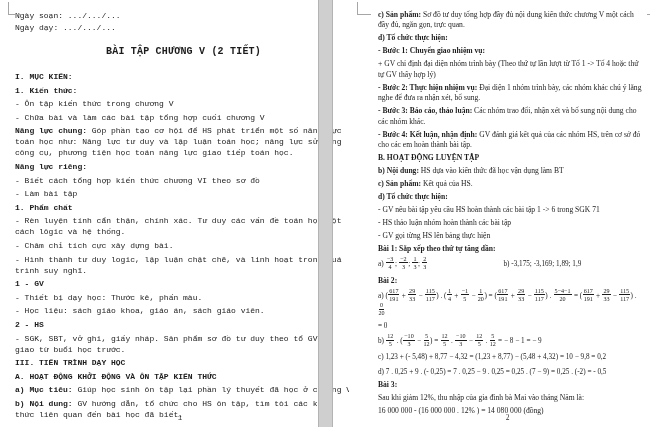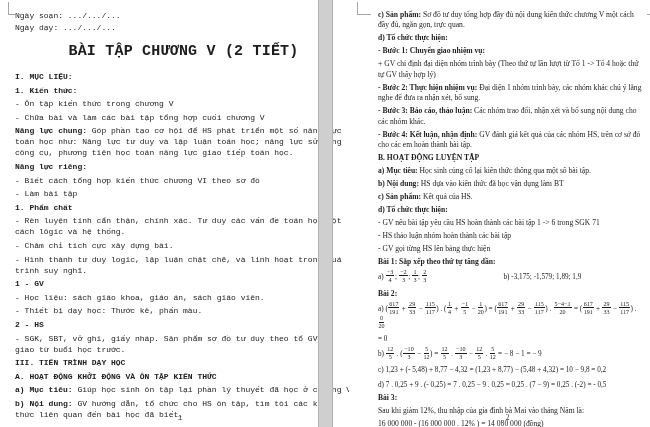--- a/index.html
+++ b/index.html
@@ -9,21 +9,21 @@
   #page-1{left:0;width:360px;font-family:Liberation Mono, monospace;}
   #page-2{left:349px;width:317px;}
   .page-gap{position:absolute;left:318px;top:0;width:15px;height:100%;background:#cfcfcf;
             border-left:1px solid #b3b3b3;border-right:1px solid #b3b3b3;box-sizing:border-box;}
   .content1{padding:10px 8px 0 15px;font-size:8px;line-height:11px;}
   .content2{padding:10px 21px 0 29px;font-size:7.6px;line-height:10.4px;}
   .p{margin:0 0 2.6px 0;}
   .tight{margin:0 0 1px 0;}
   .b{font-weight:bold;}
   .it{}
-  .doc-title{text-align:center;font-weight:bold;font-size:15px;margin:13px 0 14px 0;letter-spacing:.2px;}
+  .doc-title{text-align:center;font-weight:bold;font-size:10px;margin:13px 0 14px 0;letter-spacing:.2px;}
   .pagenum{position:absolute;bottom:5px;left:0;right:0;text-align:center;font-size:7.5px;color:#333;}
   .mark{position:absolute;width:13px;height:12px;border:0 solid #a6a6a6;}
   .mark.tl{border-left-width:1px;border-bottom-width:1px;}
   .mark.tr{border-right-width:1px;border-bottom-width:1px;}
   .math{font-size:7.2px;line-height:12px;margin:0 0 2.4px 0;}
   .frac{display:inline-flex;flex-direction:column;align-items:center;vertical-align:middle;
         line-height:1.05;font-size:6.1px;margin:0 .5px;position:relative;top:-1px;}
   .frac .nu{border-bottom:.8px solid #1c1c1c;padding:0 1px;}
   .frac .de{padding-top:.5px;}
   .bai1row{display:flex;align-items:center;margin:0 0 2.4px 0;}
@@ -34,35 +34,35 @@
 <body>
 
 <div class="screen">
 
   <div class="page" id="page-1">
     <div class="mark tl" style="left:8px;top:2px;"></div>
     <div class="content1">
       <div class="p tight">Ngày soạn: .../.../...</div>
       <div class="p">Ngày dạy: .../.../...</div>
       <div class="doc-title">BÀI TẬP CHƯƠNG V (2 TIẾT)</div>
-      <div class="p b">I. MỤC LIỆU:</div>
+      <div class="p b">I. MỤC KIẾN:</div>
       <div class="p b">1. Kiến thức:</div>
       <div class="p">- Ôn tập kiến thức trong chương V</div>
       <div class="p">- Chữa bài và làm các bài tập tổng hợp cuối chương V</div>
       <div class="p"><span class="b">Năng lực chung:</span><span> Góp phần tạo cơ hội để HS phát triển một số năng lực toán học như: Năng lực tư duy và lập luận toán học; năng lực sử dụng công cụ, phương tiện học toán năng lực giao tiếp toán học.</span></div>
       <div class="p b">Năng lực riêng:</div>
       <div class="p">- Biết cách tổng hợp kiến thức chương VI theo sơ đồ</div>
       <div class="p">- Làm bài tập</div>
       <div class="p b">1. Phẩm chất</div>
       <div class="p">- Rèn luyện tính cẩn thận, chính xác. Tư duy các vấn đề toán học một cách lôgic và hệ thống.</div>
       <div class="p">- Chăm chỉ tích cực xây dựng bài.</div>
       <div class="p">- Hình thành tư duy logic, lập luận chặt chẽ, và linh hoạt trong quá trình suy nghĩ.</div>
       <div class="p b">1 - GV</div>
+      <div class="p">- Thiết bị dạy học: Thước kẻ, phấn màu.</div>
       <div class="p">- Học liệu: sách giáo khoa, giáo án, sách giáo viên.</div>
-      <div class="p">- Thiết bị dạy học: Thước kẻ, phấn màu.</div>
       <div class="p b">2 - HS</div>
       <div class="p">- SGK, SBT, vở ghi, giấy nháp. Sản phẩm sơ đồ tư duy theo tổ GV đã giao từ buổi học trước.</div>
       <div class="p b">III. TIẾN TRÌNH DẠY HỌC</div>
       <div class="p b">A. HOẠT ĐỘNG KHỞI ĐỘNG VÀ ÔN TẬP KIẾN THỨC</div>
       <div class="p"><span class="b">a) Mục tiêu:</span><span> Giúp học sinh ôn tập lại phần lý thuyết đã học ở chương V</span></div>
       <div class="p"><span class="b">b) Nội dung:</span><span> GV hướng dẫn, tổ chức cho HS ôn tập, tìm tòi các kiến thức liên quan đến bài học đã biết.</span></div>
     </div>
     <div class="pagenum">1</div>
   </div>
 
@@ -73,21 +73,20 @@
     <div class="mark tr" style="left:298px;top:2px;"></div>
     <div class="content2">
       <div class="p"><span class="b">c) Sản phẩm:</span><span> Sơ đồ tư duy tổng hợp đầy đủ nội dung kiến thức chương V một cách đầy đủ, ngắn gọn, trực quan.</span></div>
       <div class="p b">d) Tổ chức thực hiện:</div>
       <div class="p b">- Bước 1: Chuyển giao nhiệm vụ:</div>
       <div class="p">+ GV chỉ định đại diện nhóm trình bày (Theo thứ tự lần lượt từ Tổ 1 -&gt; Tổ 4 hoặc thứ tự GV thấy hợp lý)</div>
       <div class="p"><span class="b">- Bước 2: Thực hiện nhiệm vụ:</span><span> Đại diện 1 nhóm trình bày, các nhóm khác chú ý lắng nghe để đưa ra nhận xét, bổ sung.</span></div>
       <div class="p"><span class="b">- Bước 3: Báo cáo, thảo luận:</span><span> Các nhóm trao đổi, nhận xét và bổ sung nội dung cho các nhóm khác.</span></div>
       <div class="p"><span class="b">- Bước 4: Kết luận, nhận định:</span><span> GV đánh giá kết quả của các nhóm HS, trên cơ sở đó cho các em hoàn thành bài tập.</span></div>
       <div class="p b">B. HOẠT ĐỘNG LUYỆN TẬP</div>
-      <div class="p"><span class="b">a) Mục tiêu:</span><span> Học sinh củng cố lại kiến thức thông qua một số bài tập.</span></div>
       <div class="p"><span class="b">b) Nội dung:</span><span> HS dựa vào kiến thức đã học vận dụng làm BT</span></div>
       <div class="p"><span class="b">c) Sản phẩm:</span><span> Kết quả của HS.</span></div>
       <div class="p b">d) Tổ chức thực hiện:</div>
       <div class="p it">- GV nêu bài tập yêu cầu HS hoàn thành các bài tập 1 -&gt; 6 trong SGK 71</div>
       <div class="p it">- HS thảo luận nhóm hoàn thành các bài tập</div>
       <div class="p it">- GV gọi từng HS lên bảng thực hiện</div>
       <div class="p"><span class="b">Bài 1:</span><span class="b"> Sắp xếp theo thứ tự tăng dần:</span></div>
       <div class="bai1row">
         <div class="colA math">a) <span class="frac">
               <span class="nu">−3</span>
@@ -95,21 +94,21 @@
             </span>;  <span class="frac">
               <span class="nu">−2</span>
               <span class="de">3</span>
             </span>;  <span class="frac">
               <span class="nu">1</span>
               <span class="de">3</span>
             </span>;  <span class="frac">
               <span class="nu">2</span>
               <span class="de">3</span>
             </span></div>
-        <div class="colB math">b) -3,175; -1,579; 1,89; 1,9</div>
+        <div class="colB math">b) -3,175; -3,169; 1,89; 1,9</div>
       </div>
       <div class="p b">Bài 2:</div>
       <div class="math">a) (<span class="frac">
             <span class="nu">617</span>
             <span class="de">191</span>
           </span> + <span class="frac">
             <span class="nu">29</span>
             <span class="de">33</span>
           </span> − <span class="frac">
             <span class="nu">115</span>

